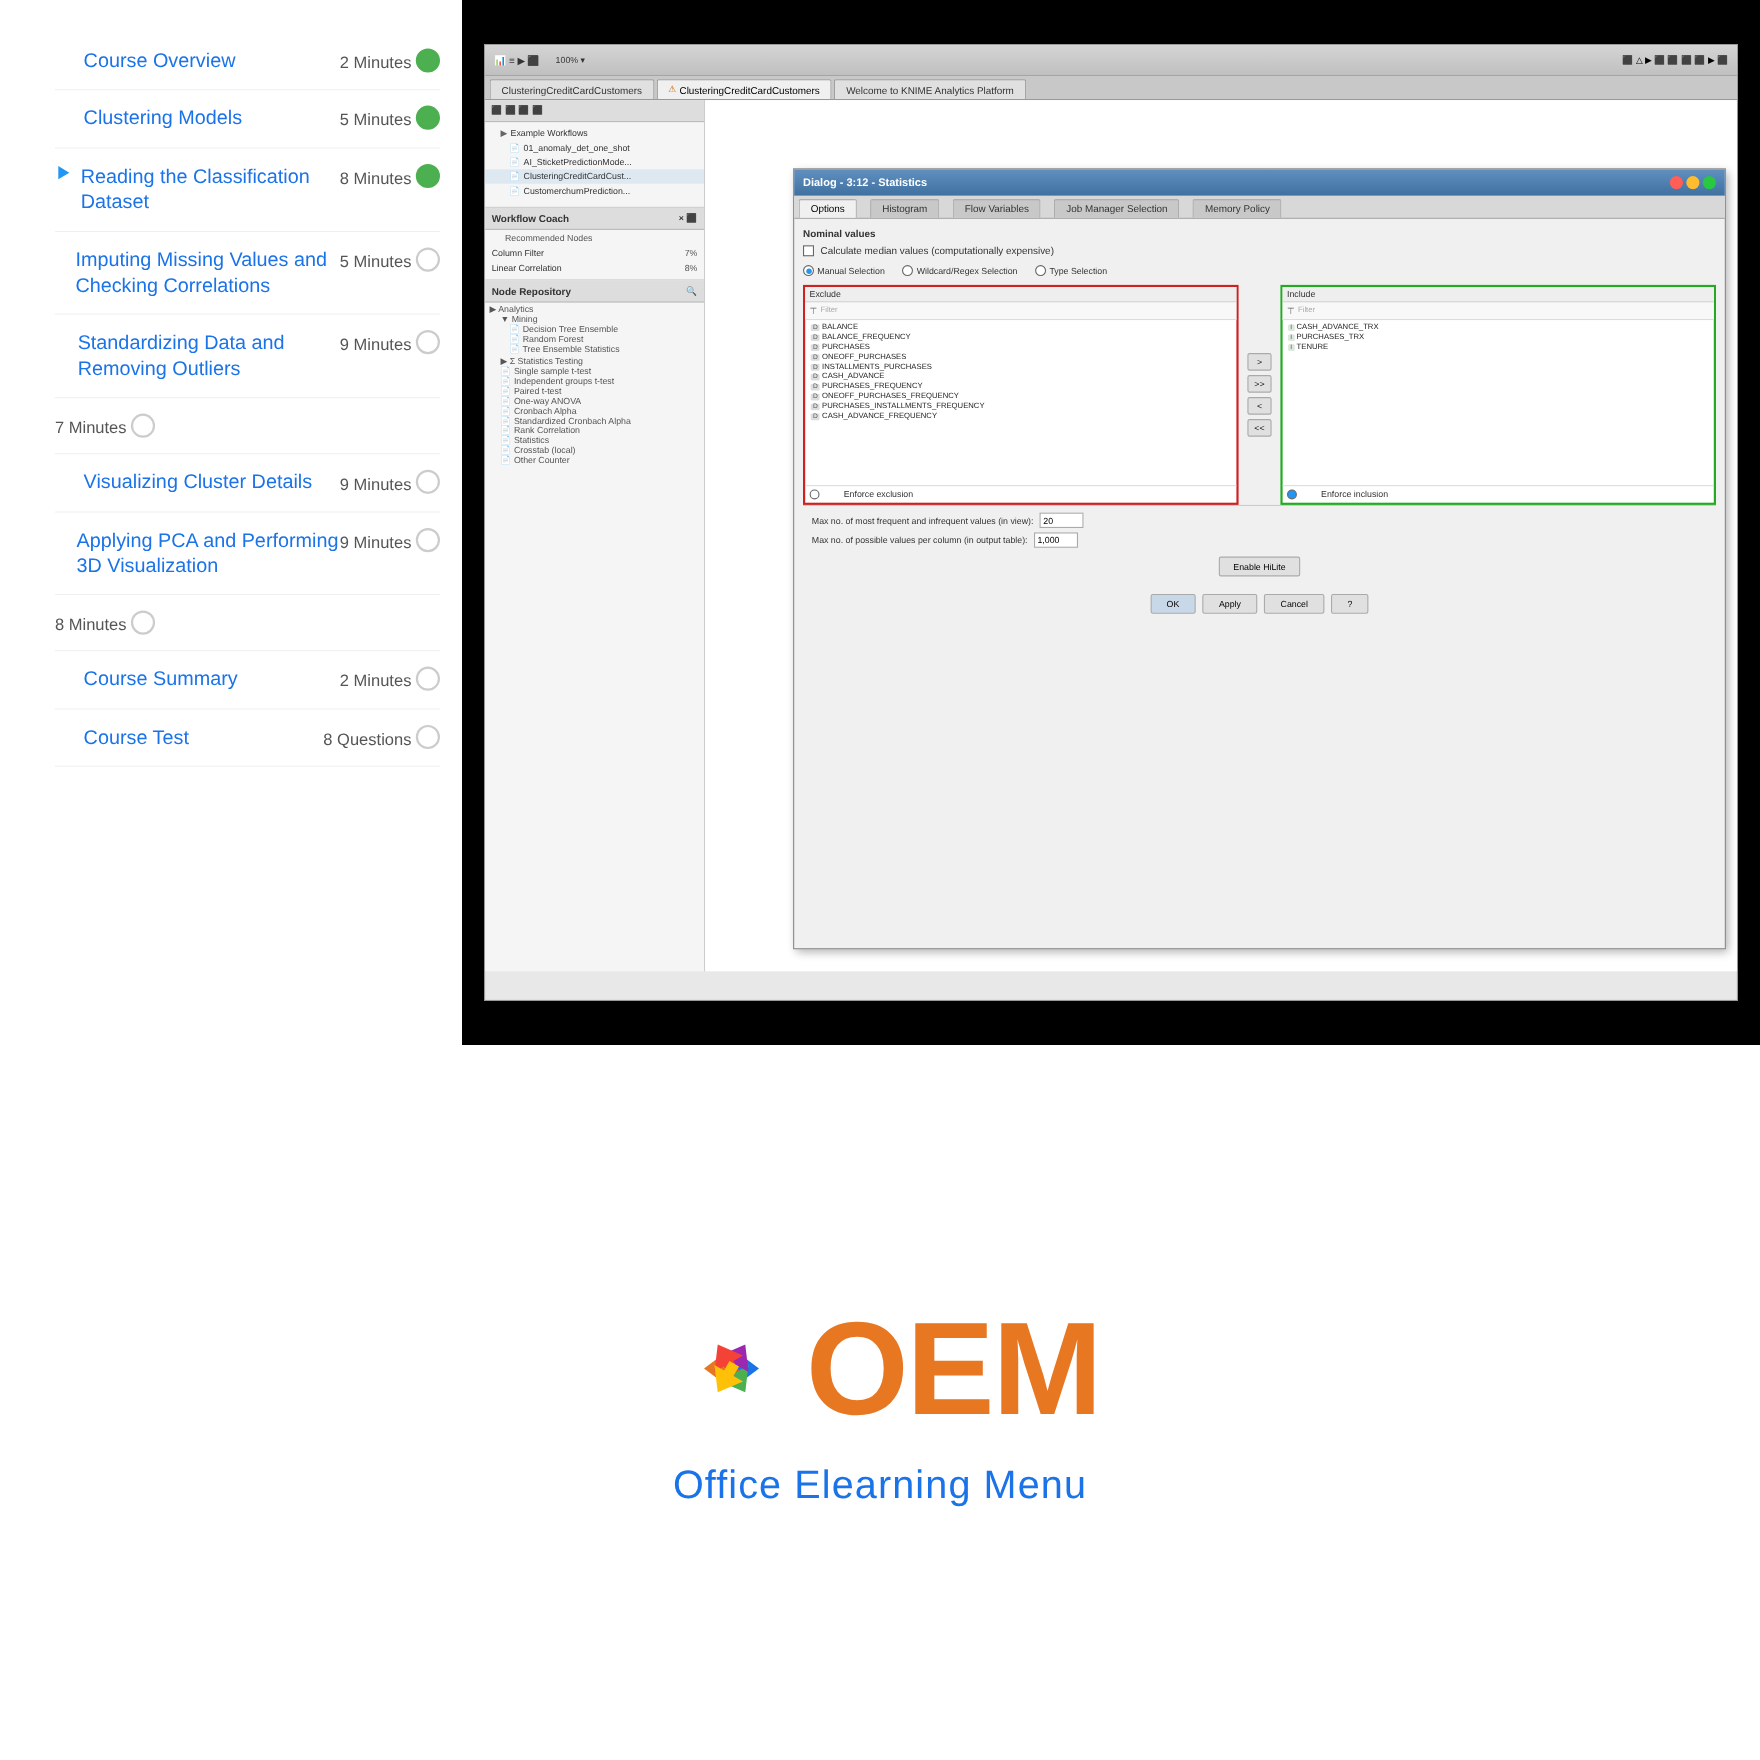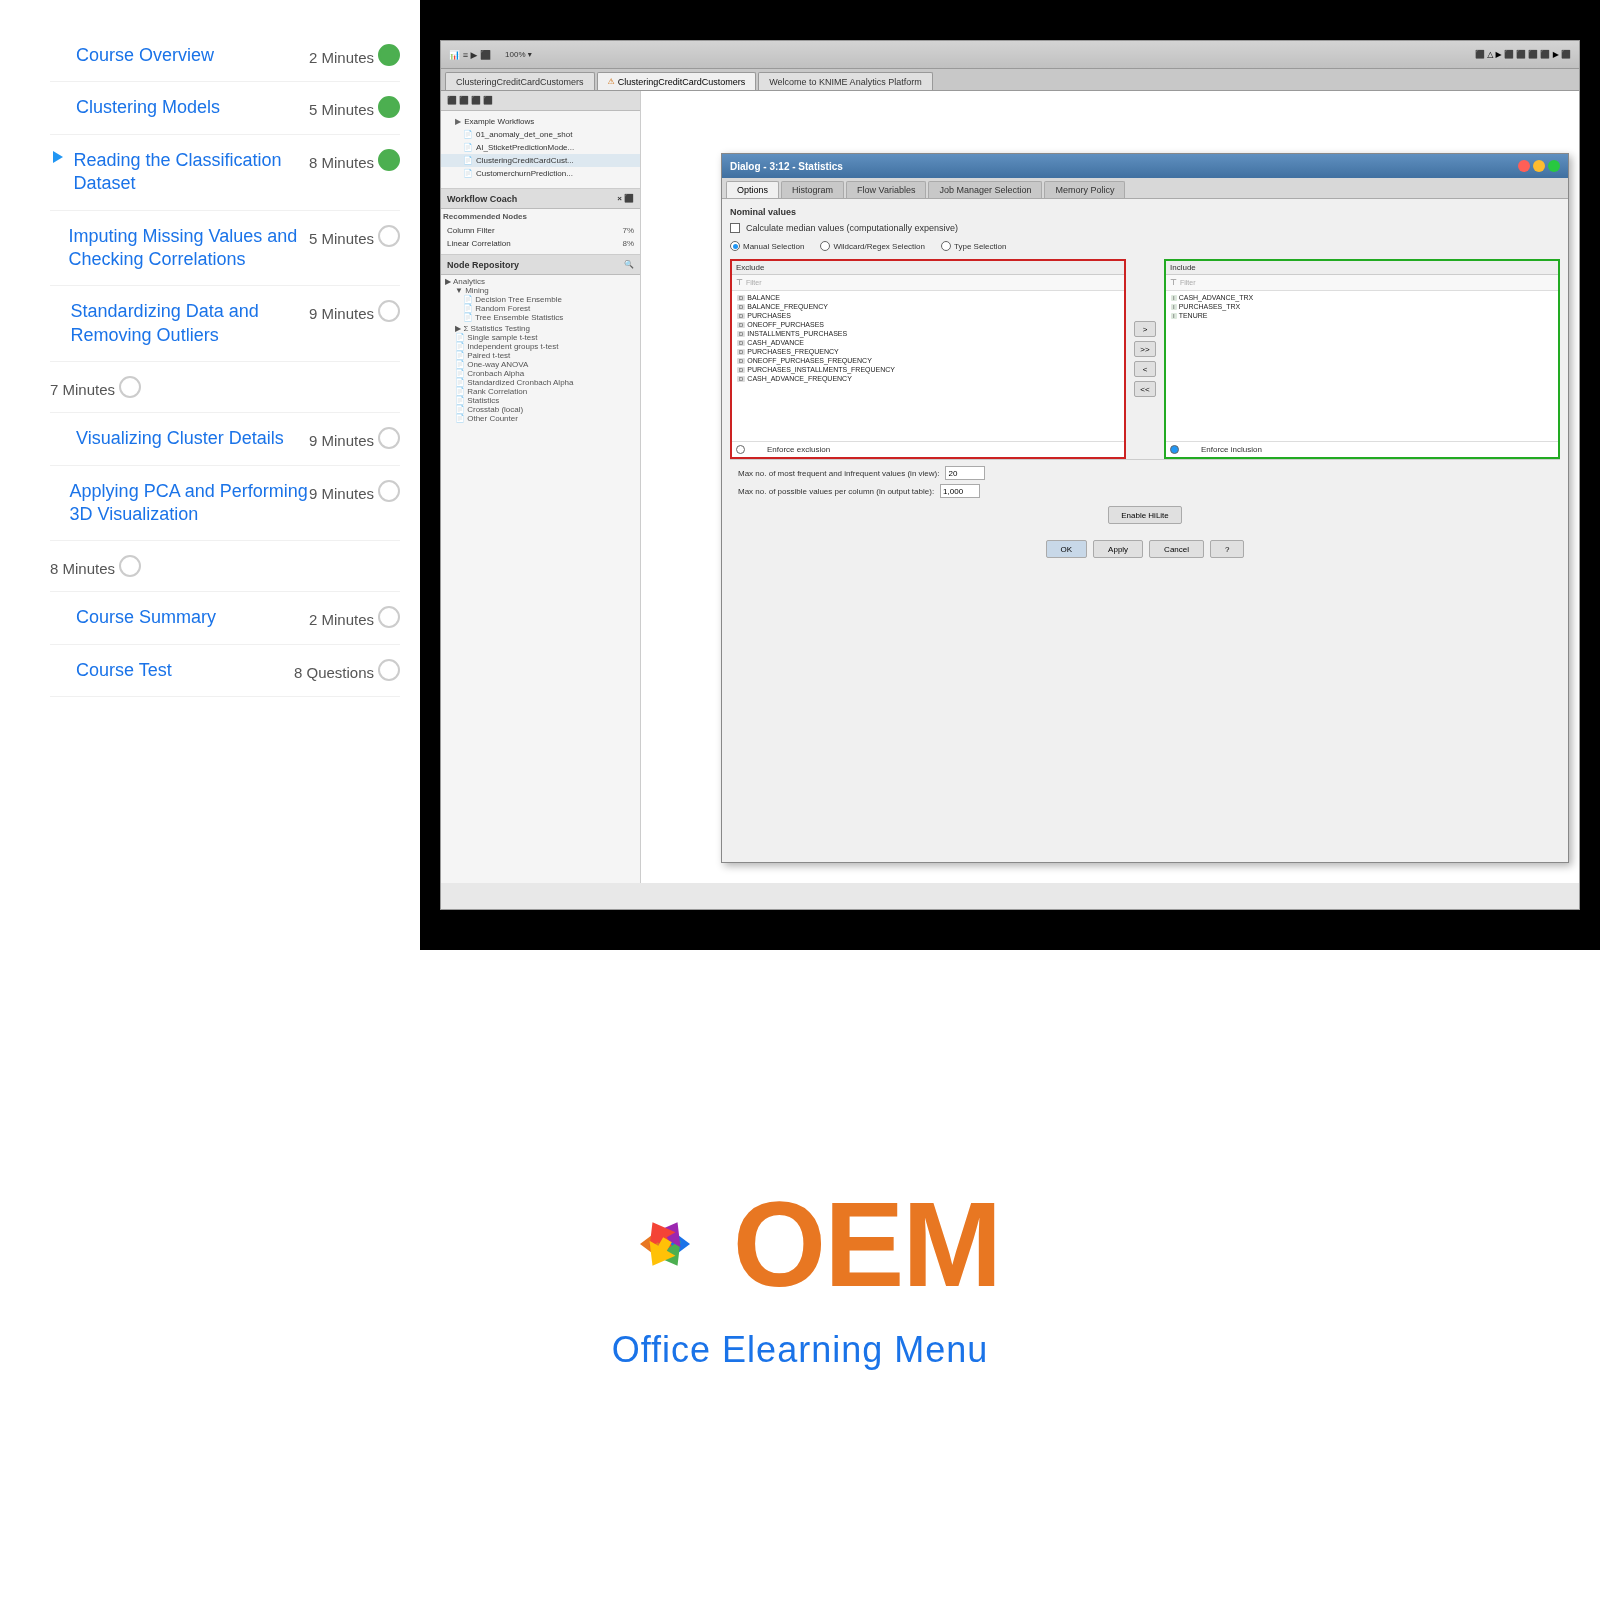--- a/index.html
+++ b/index.html
@@ -239,21 +239,21 @@
       color: #fff;
       font-size: 10px;
       font-weight: bold;
     }
 
     .dialog-tabs {
       display: flex;
       background: #d8d8d8;
       border-bottom: 1px solid #aaa;
       padding: 3px 4px 0;
-      gap: 2px;
+      gap: 12px;
     }
 
     .dialog-tab {
       padding: 3px 10px;
       font-size: 9px;
       background: #c8c8c8;
       border: 1px solid #aaa;
       border-bottom: none;
       border-radius: 2px 2px 0 0;
       color: #333;
@@ -734,21 +734,21 @@
                 <span class="tree-icon">📄</span>
                 <span>CustomerchurnPrediction...</span>
               </div>
             </div>
 
             <div style="margin-top: 4px; border-top: 1px solid #ccc;">
               <div class="panel-header">
                 <span>Workflow Coach</span>
                 <span style="margin-left:auto; font-size:8px;">× ⬛</span>
               </div>
-              <div style="padding: 3px 2px; font-size:8px; font-weight:bold; color:#555;">Recommended Nodes</div>
+              <div style="padding: 3px 18px; font-size:8px; font-weight:normal; color:#555;">Recommended Nodes</div>
               <div class="tree-item">
                 <span>Column Filter</span>
                 <span style="margin-left:auto; color:#555;">7%</span>
               </div>
               <div class="tree-item">
                 <span>Linear Correlation</span>
                 <span style="margin-left:auto; color:#555;">8%</span>
               </div>
             </div>
 

